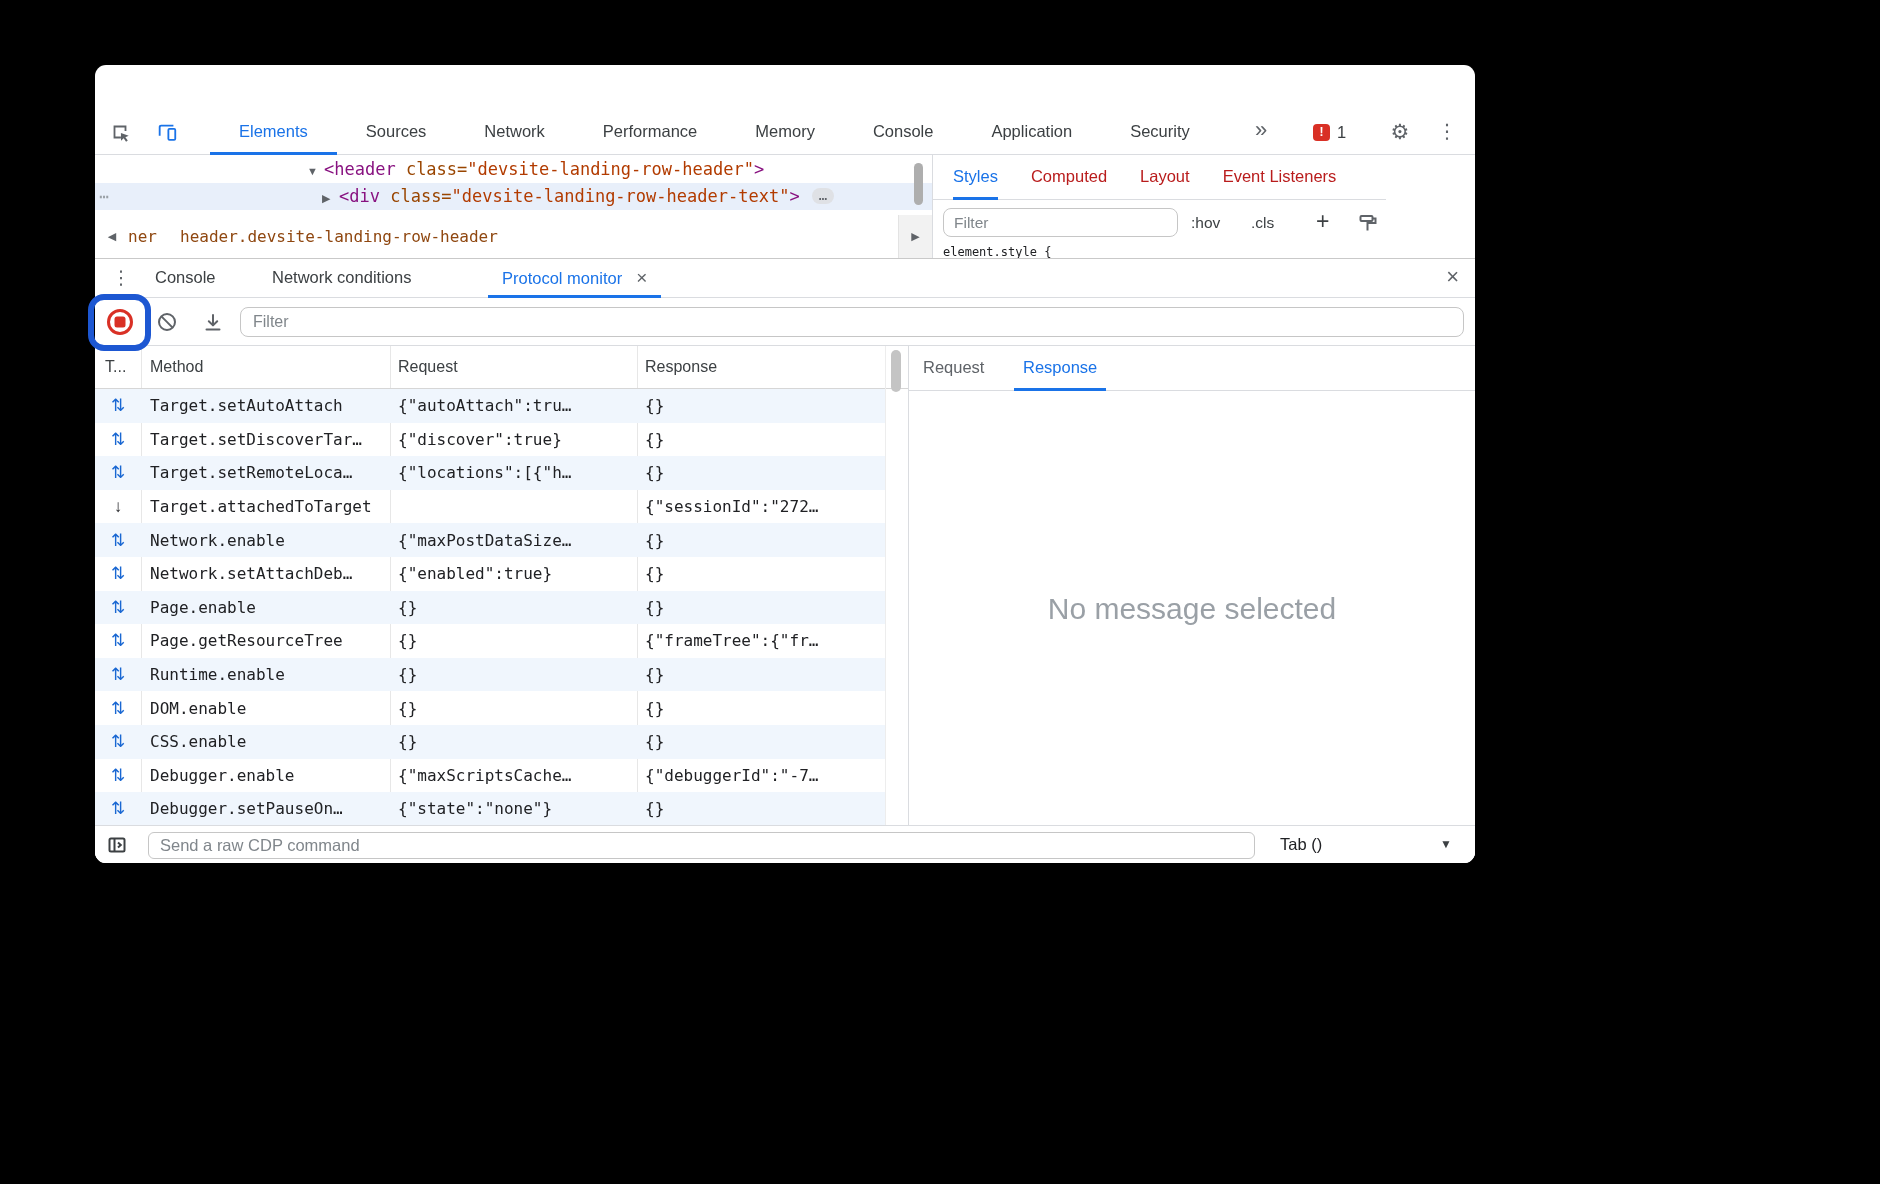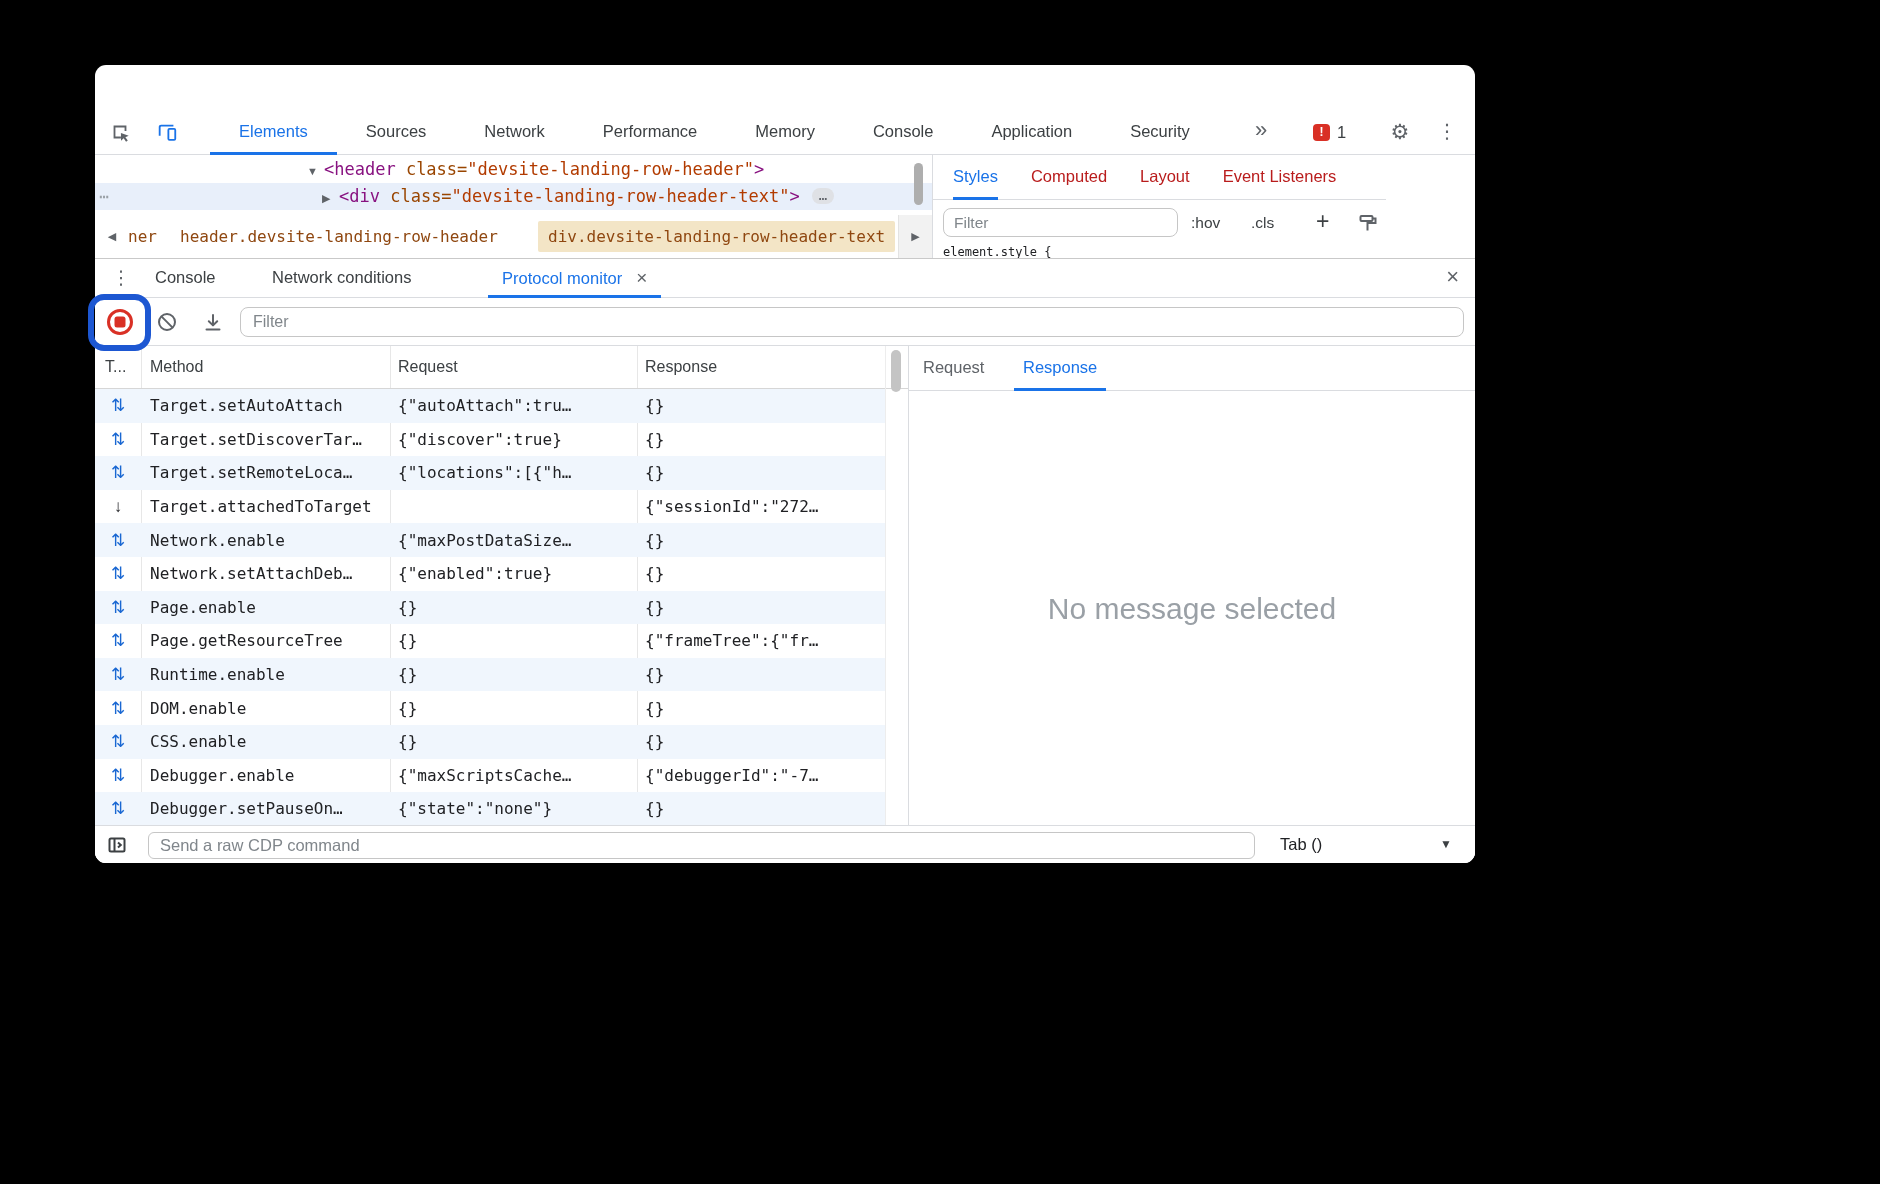--- a/index.html
+++ b/index.html
@@ -177,21 +177,20 @@
       <div class="code-line cl-2"><span class="twisty">▶</span><span class="tk-tag">&lt;div</span><span class="tk-attr"> class=</span><span class="tk-val">"devsite-landing-row-header-text"</span><span class="tk-tag">&gt;</span><span class="code-ellipsis">…</span></div>
       <div class="code-line cl-1"><span class="twisty">▼</span><span class="tk-tag">&lt;header</span><span class="tk-attr"> class=</span><span class="tk-val">"devsite-landing-row-header"</span><span class="tk-tag">&gt;</span></div>
       <div class="code-line cl-3"><span class="tk-tag">&lt;/div&gt;</span><span class="tk-hint"> == $0</span></div>
       <span class="gutter-dots">⋯</span>
       <span class="el-thumb"></span>
     </div>
     <div class="breadcrumbs">
       <span class="bc-arrow bc-left">◀</span>
       <span class="bc-item bc-1">ner</span>
       <span class="bc-item bc-2">header.devsite-landing-row-header</span>
-      <span class="bc-item bc-3">div.devsite-landing-row-header-text</span>
       <span class="bc-right-strip">▶</span>
     </div>
   </div>
 
   <div class="styles-pane">
     <div class="sp-tabs">
       <div class="sp-tab sel">Styles</div>
       <div class="sp-tab">Computed</div>
       <div class="sp-tab">Layout</div>
       <div class="sp-tab">Event Listeners</div>

